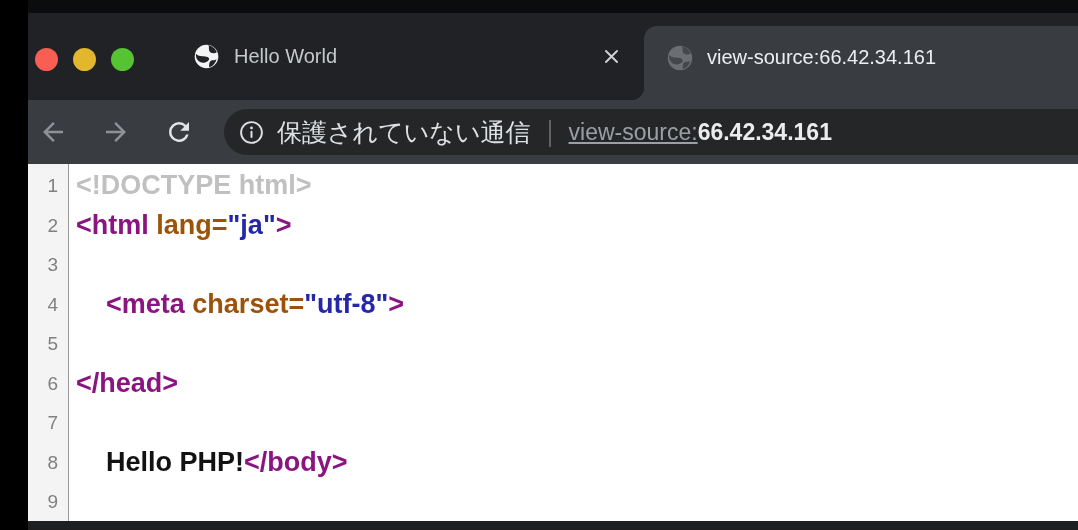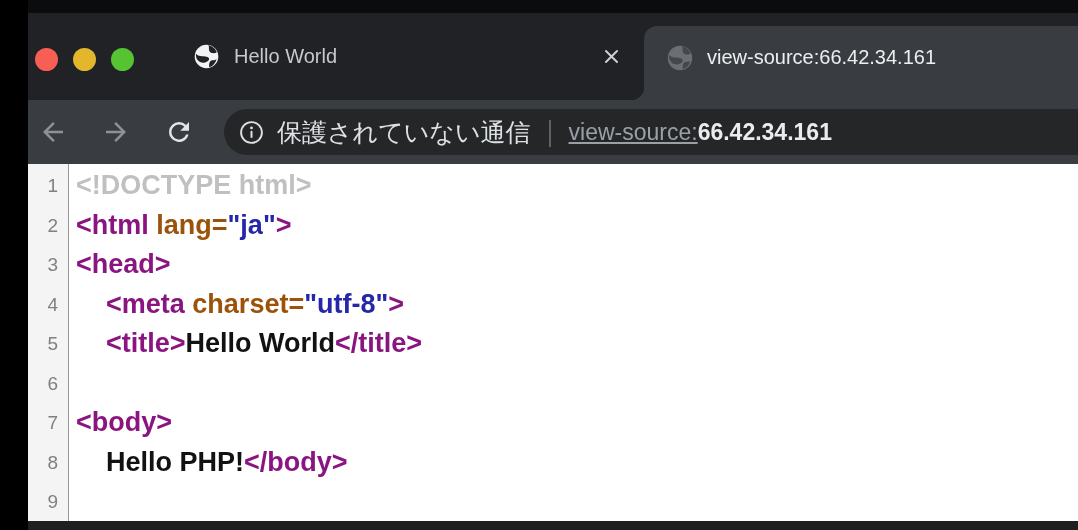--- a/index.html
+++ b/index.html
@@ -154,36 +154,34 @@
         <div class="srcline">
           <span class="ln">1</span>
           <span class="lt"><span class="seg-doctype">&lt;!DOCTYPE html&gt;</span></span>
         </div>
         <div class="srcline">
           <span class="ln">2</span>
           <span class="lt"><span class="seg-tag">&lt;html</span><span class="seg-plain"> </span><span class="seg-attr">lang=</span><span class="seg-val">"ja"</span><span class="seg-tag">&gt;</span></span>
         </div>
         <div class="srcline">
           <span class="ln">3</span>
-          <span class="lt"><span class="seg-tag">&lt;head&gt;</span></span>
         </div>
         <div class="srcline">
           <span class="ln">4</span>
           <span class="lt"><span class="seg-plain">    </span><span class="seg-tag">&lt;meta</span><span class="seg-plain"> </span><span class="seg-attr">charset=</span><span class="seg-val">"utf-8"</span><span class="seg-tag">&gt;</span></span>
         </div>
         <div class="srcline">
           <span class="ln">5</span>
-          <span class="lt"><span class="seg-plain">    </span><span class="seg-tag">&lt;title&gt;</span><span class="seg-plain">Hello World</span><span class="seg-tag">&lt;/title&gt;</span></span>
         </div>
         <div class="srcline">
           <span class="ln">6</span>
+          <span class="lt"><span class="seg-tag">&lt;/head&gt;</span></span>
         </div>
         <div class="srcline">
           <span class="ln">7</span>
-          <span class="lt"><span class="seg-tag">&lt;body&gt;</span></span>
         </div>
         <div class="srcline">
           <span class="ln">8</span>
           <span class="lt"><span class="seg-plain">    </span><span class="seg-plain">Hello PHP!</span><span class="seg-tag">&lt;/body&gt;</span></span>
         </div>
         <div class="srcline">
           <span class="ln">9</span>
         </div>
       </div>
   </div>

